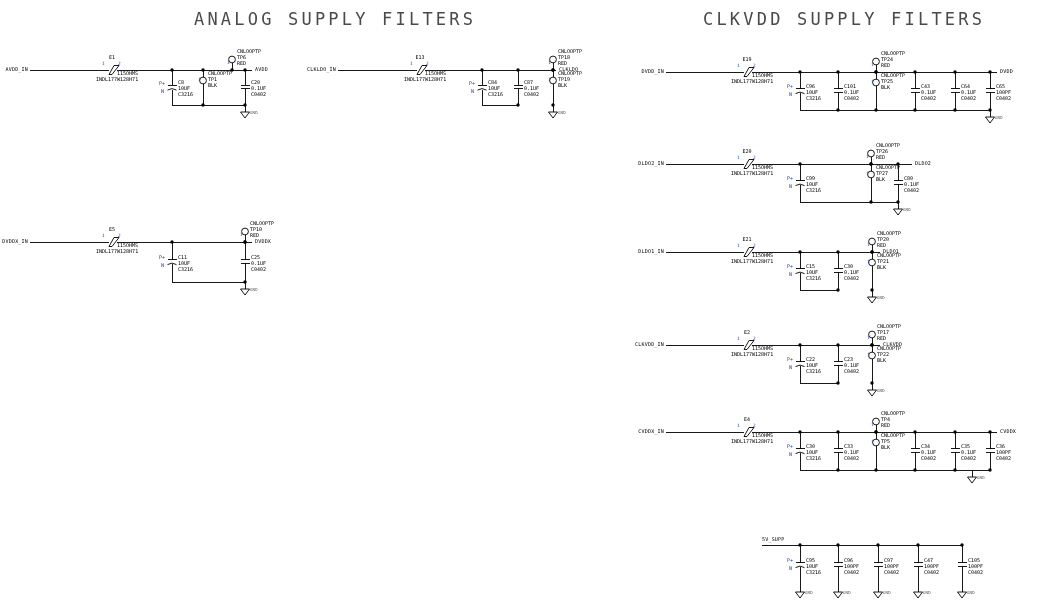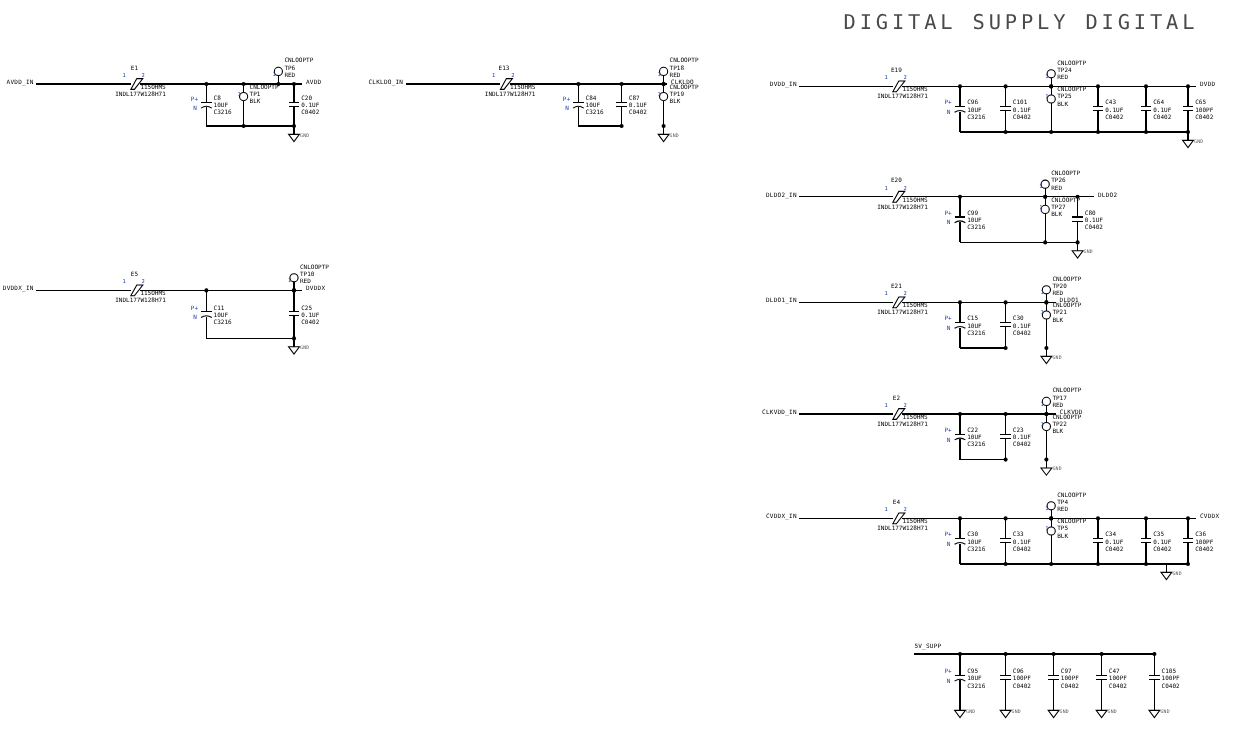--- a/index.html
+++ b/index.html
@@ -338,21 +338,22 @@
       <polygon points="913.5,592 922.5,592 918,598" stroke="#000" stroke-width="0.9" fill="none"></polygon>
       <line x1="962" y1="545" x2="962" y2="562.8" stroke="#000" stroke-width="0.9" shape-rendering="crispEdges"></line>
       <line x1="957.5" y1="562.8" x2="966.5" y2="562.8" stroke="#000" stroke-width="0.9" shape-rendering="crispEdges"></line>
       <line x1="957.5" y1="566.2" x2="966.5" y2="566.2" stroke="#000" stroke-width="0.9" shape-rendering="crispEdges"></line>
       <line x1="962" y1="566.2" x2="962" y2="585" stroke="#000" stroke-width="0.9" shape-rendering="crispEdges"></line>
       <circle cx="962" cy="545" r="1.7" fill="#000"></circle>
       <line x1="962" y1="585" x2="962" y2="592" stroke="#000" stroke-width="0.9" shape-rendering="crispEdges"></line>
       <polygon points="957.5,592 966.5,592 962,598" stroke="#000" stroke-width="0.9" fill="none"></polygon>
     </svg>
 
-  <div class="title-text" id="title-digital">DIGITAL SUPPLY DIGITAL</div>
+  <div class="title-text" id="title-analog">ANALOG SUPPLY FILTERS</div>
+  <div class="title-text" id="title-digital">CLKVDD SUPPLY FILTERS</div>
 
   <div id="labels">
       <div class="lbl lbl-net" style="left: 28px; top: 66.5px; transform: translateX(-100%);">AVDD_IN</div>
       <div class="lbl lbl-ref" style="left: 112px; top: 55px; transform: translateX(-50%);">E1</div>
       <div class="lbl lbl-pin" style="left: 102px; top: 62px;">1</div>
       <div class="lbl lbl-pin" style="left: 118px; top: 62px;">2</div>
       <div class="lbl lbl-ind" style="left: 117px; top: 71px;">115OHMS</div>
       <div class="lbl lbl-ind" style="left: 96px; top: 77px;">INDL177W128H71</div>
       <div class="lbl lbl-net" style="left: 255px; top: 66.5px;">AVDD</div>
       <div class="lbl lbl-pol" style="left: 159px; top: 80.5px;">P+</div>

